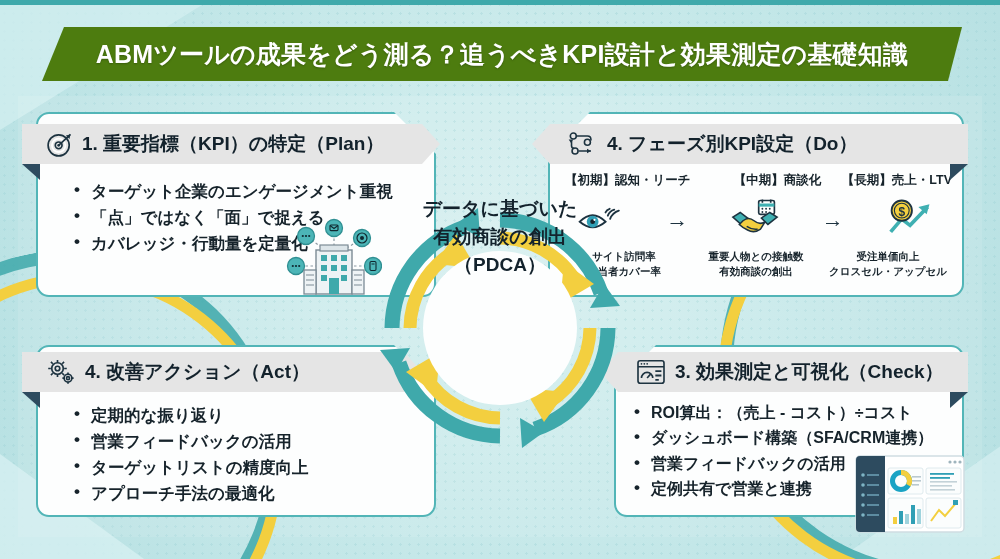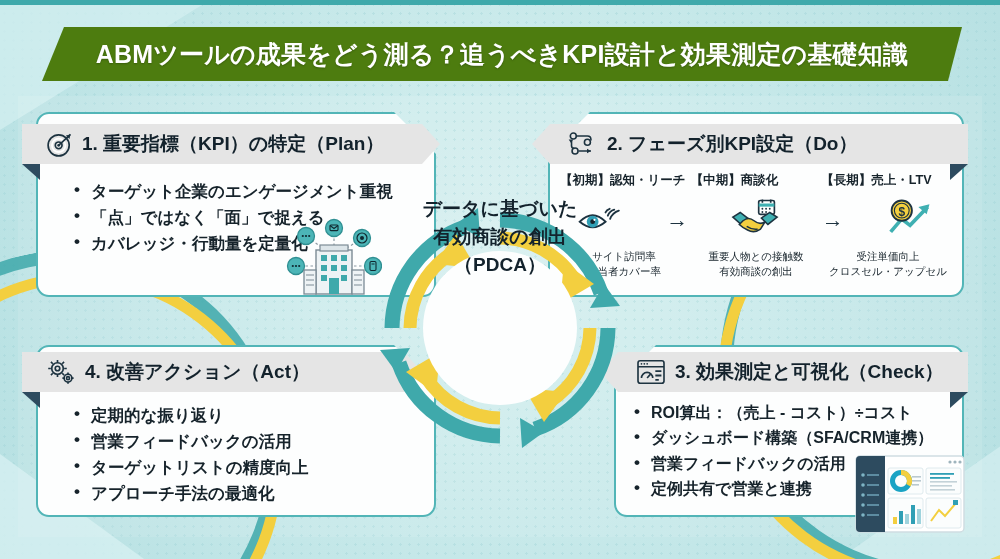--- a/index.html
+++ b/index.html
@@ -228,31 +228,31 @@
     left: 556px; top: 172px;
     width: 400px; height: 120px;
     z-index: 4;
   }
   .phase-labels, .phase-icons, .phase-captions {
     display: flex; align-items: flex-start;
   }
   .phase-labels { justify-content: space-between; padding: 0 4px; }
   .phase-label {
     font-size: 12.5px; font-weight: bold; color: #16232b;
-    white-space: nowrap; text-align: left; flex: 1;
+    white-space: nowrap; text-align: right; flex: 1;
   }
   .phase-icons {
     display: flex; align-items: center; justify-content: space-around;
     height: 54px; margin-top: 4px;
   }
   .phase-arrow { color: #1d3340; font-size: 22px; font-weight: bold; }
   .phase-captions { justify-content: space-between; padding: 0 2px; margin-top: 2px; }
   .phase-caption {
     flex: 1; text-align: center;
-    font-size: 10.5px; font-weight: normal; color: #16232b; line-height: 1.45;
+    font-size: 10.5px; font-weight: bold; color: #16232b; line-height: 1.45;
     white-space: nowrap;
   }
 
   
   .pdca {
     position: absolute;
     left: 368px; top: 196px;
     width: 264px; height: 264px;
     z-index: 7;
   }
@@ -321,21 +321,21 @@
         <circle cx="6" cy="5" r="3.4" fill="none" stroke="#1d3340" stroke-width="1.8"></circle>
         <circle cx="22" cy="12" r="3.4" fill="none" stroke="#1d3340" stroke-width="1.8"></circle>
         <circle cx="8" cy="22" r="3.4" fill="none" stroke="#1d3340" stroke-width="1.8"></circle>
         <path d="M10 5 h12 q4 0 4 4 v1" fill="none" stroke="#1d3340" stroke-width="1.8"></path>
         <path d="M4 10 v6 q0 3 3 3" fill="none" stroke="#1d3340" stroke-width="1.8"></path>
         <path d="M12 22 h14" fill="none" stroke="#1d3340" stroke-width="1.8"></path>
         <path d="M26 22 l-4.5 -2.6 v5.2 Z" fill="#1d3340"></path>
         <path d="M3.4 13 l2.6 -4 h-5.2 Z" fill="#1d3340"></path>
       </svg>
     </span>
-    <span class="banner-title">2. フェーズ別KPI設定（Do）</span>
+    <span class="banner-title">4. フェーズ別KPI設定（Do）</span>
   </div>
 
   <div class="banner-fold b4-fold"></div>
   <div class="banner banner-right b4">
     <span class="banner-icon">
       <svg width="30" height="28" viewBox="0 0 34 32">
         <g fill="none" stroke="#1d3340" stroke-width="1.9">
           <circle cx="13" cy="12" r="6.6"></circle>
           <circle cx="13" cy="12" r="2.6"></circle>
           <path d="M13 2.4v3 M13 18.6v3 M2.4 12h3 M20.6 12h3 M5.5 4.5l2.1 2.1 M18.4 17.4l2.1 2.1 M20.5 4.5l-2.1 2.1 M7.6 17.4l-2.1 2.1"></path>

